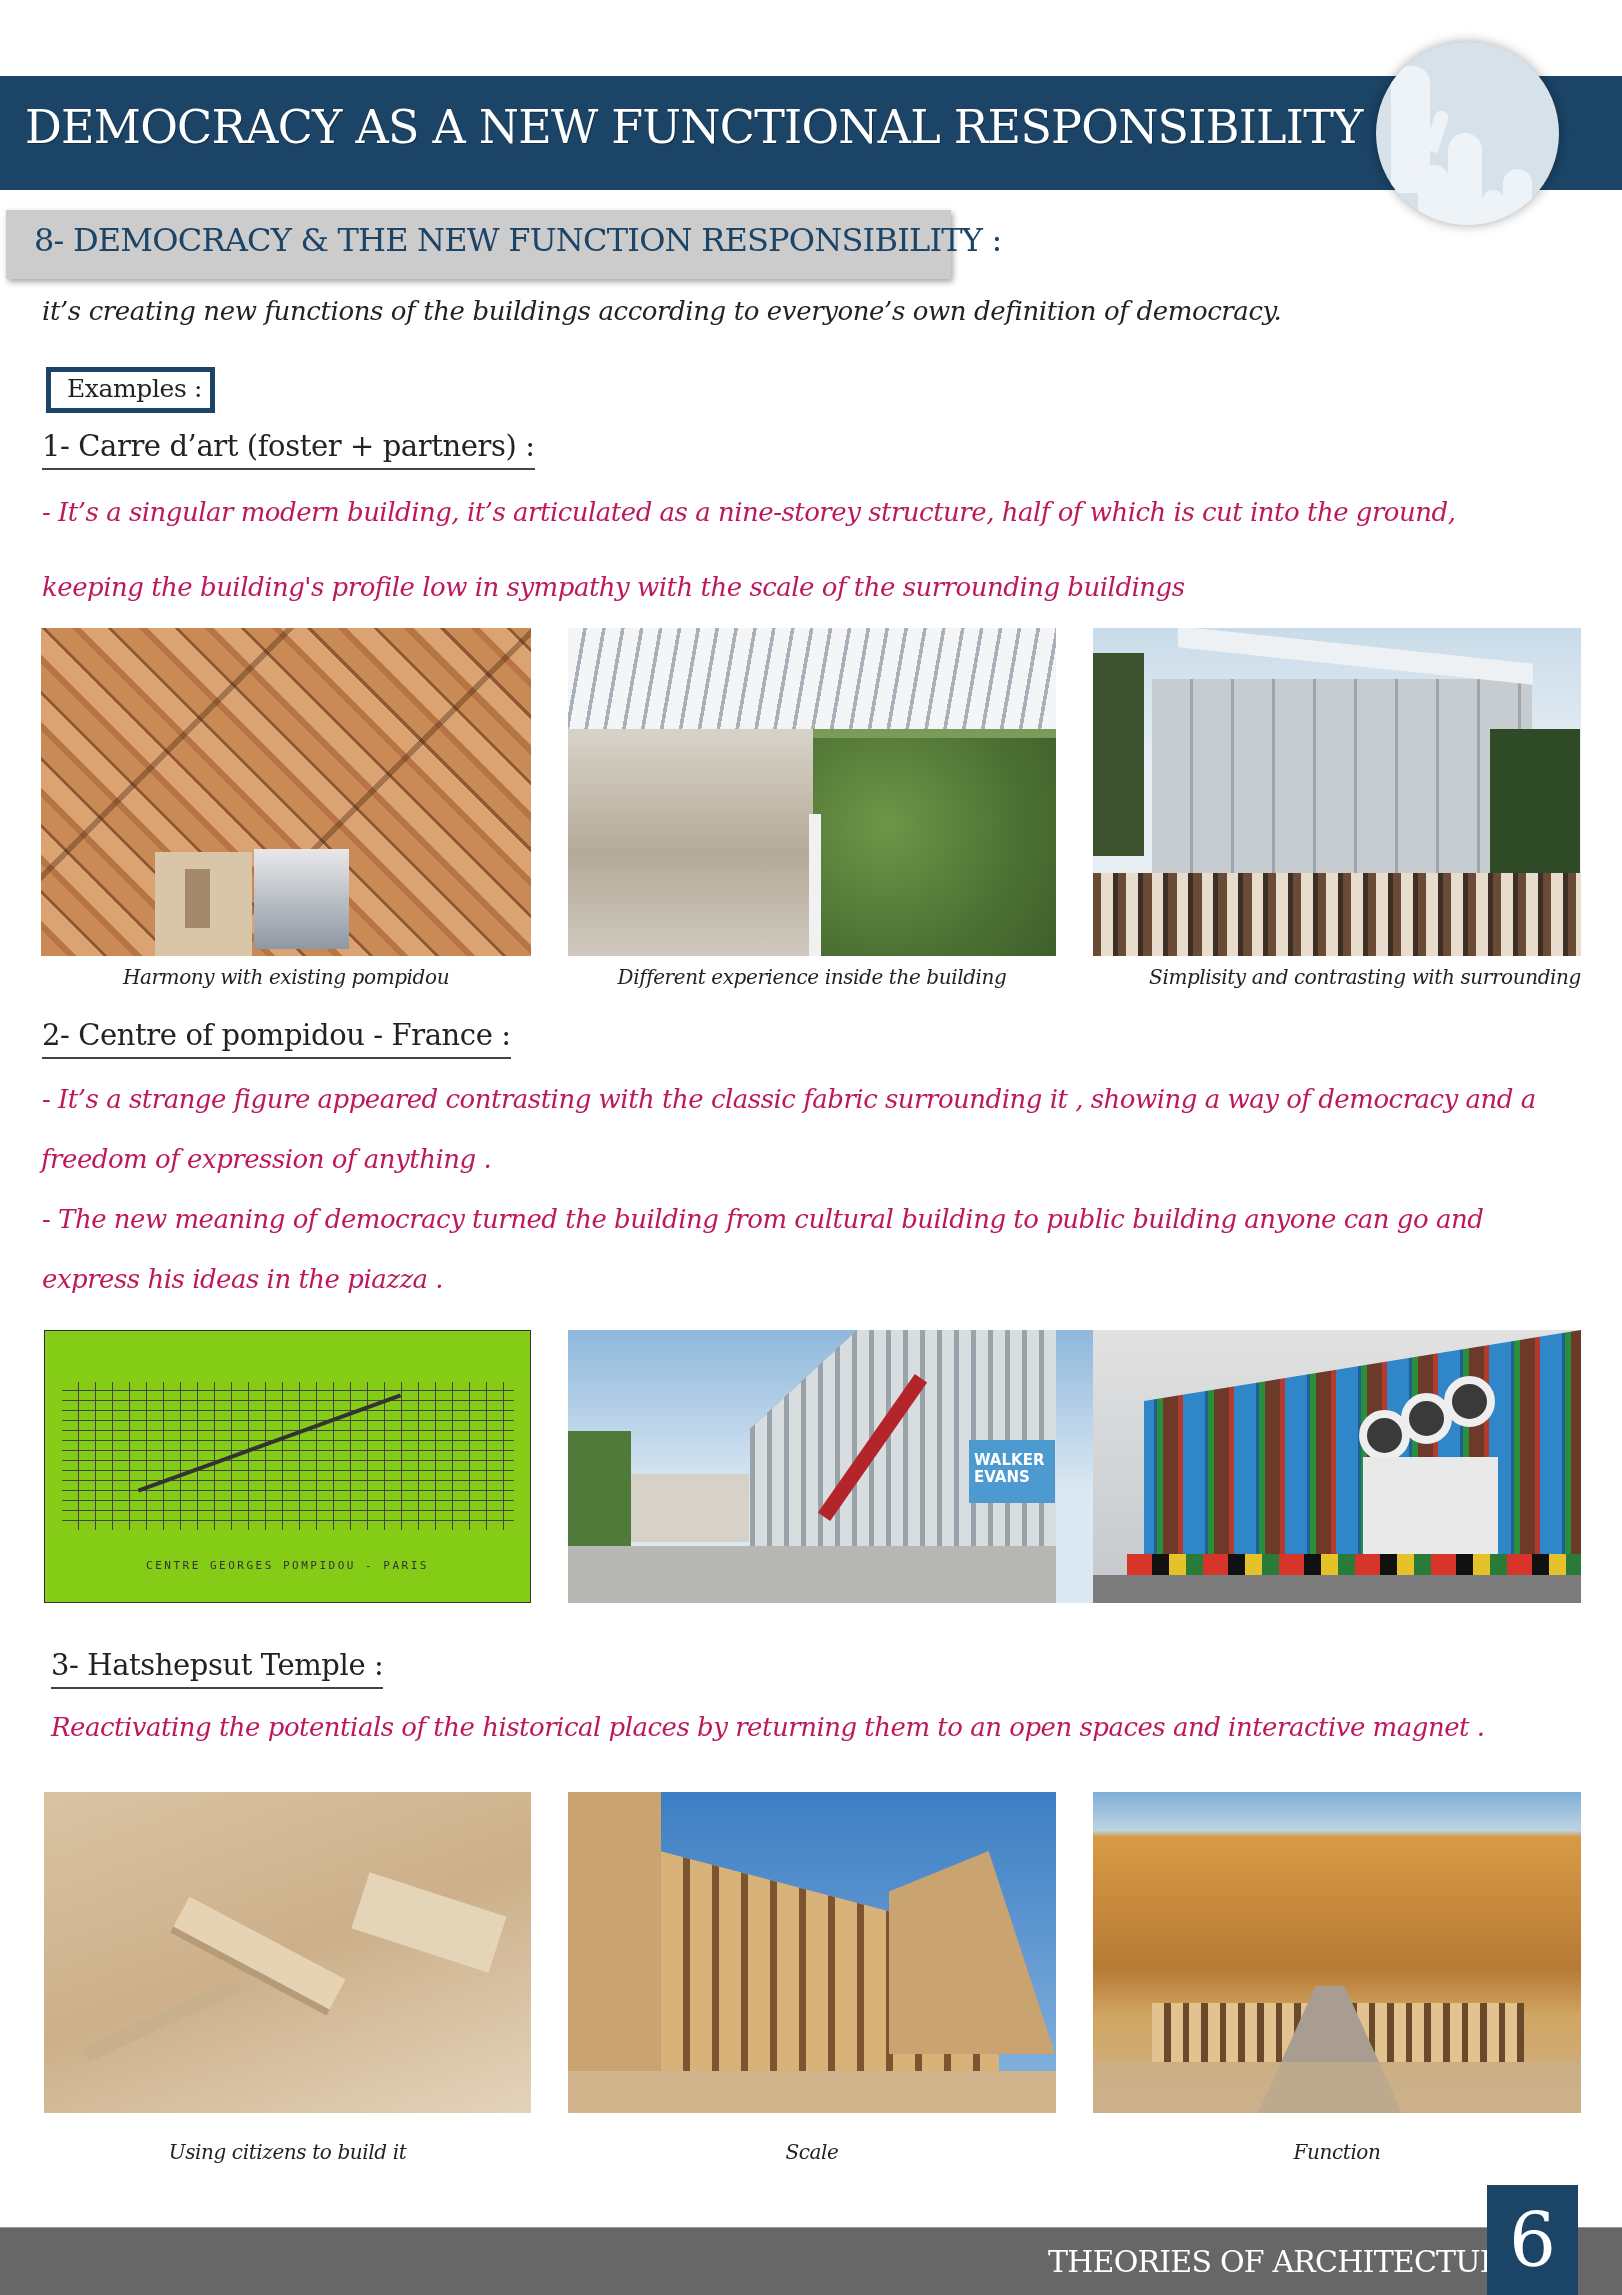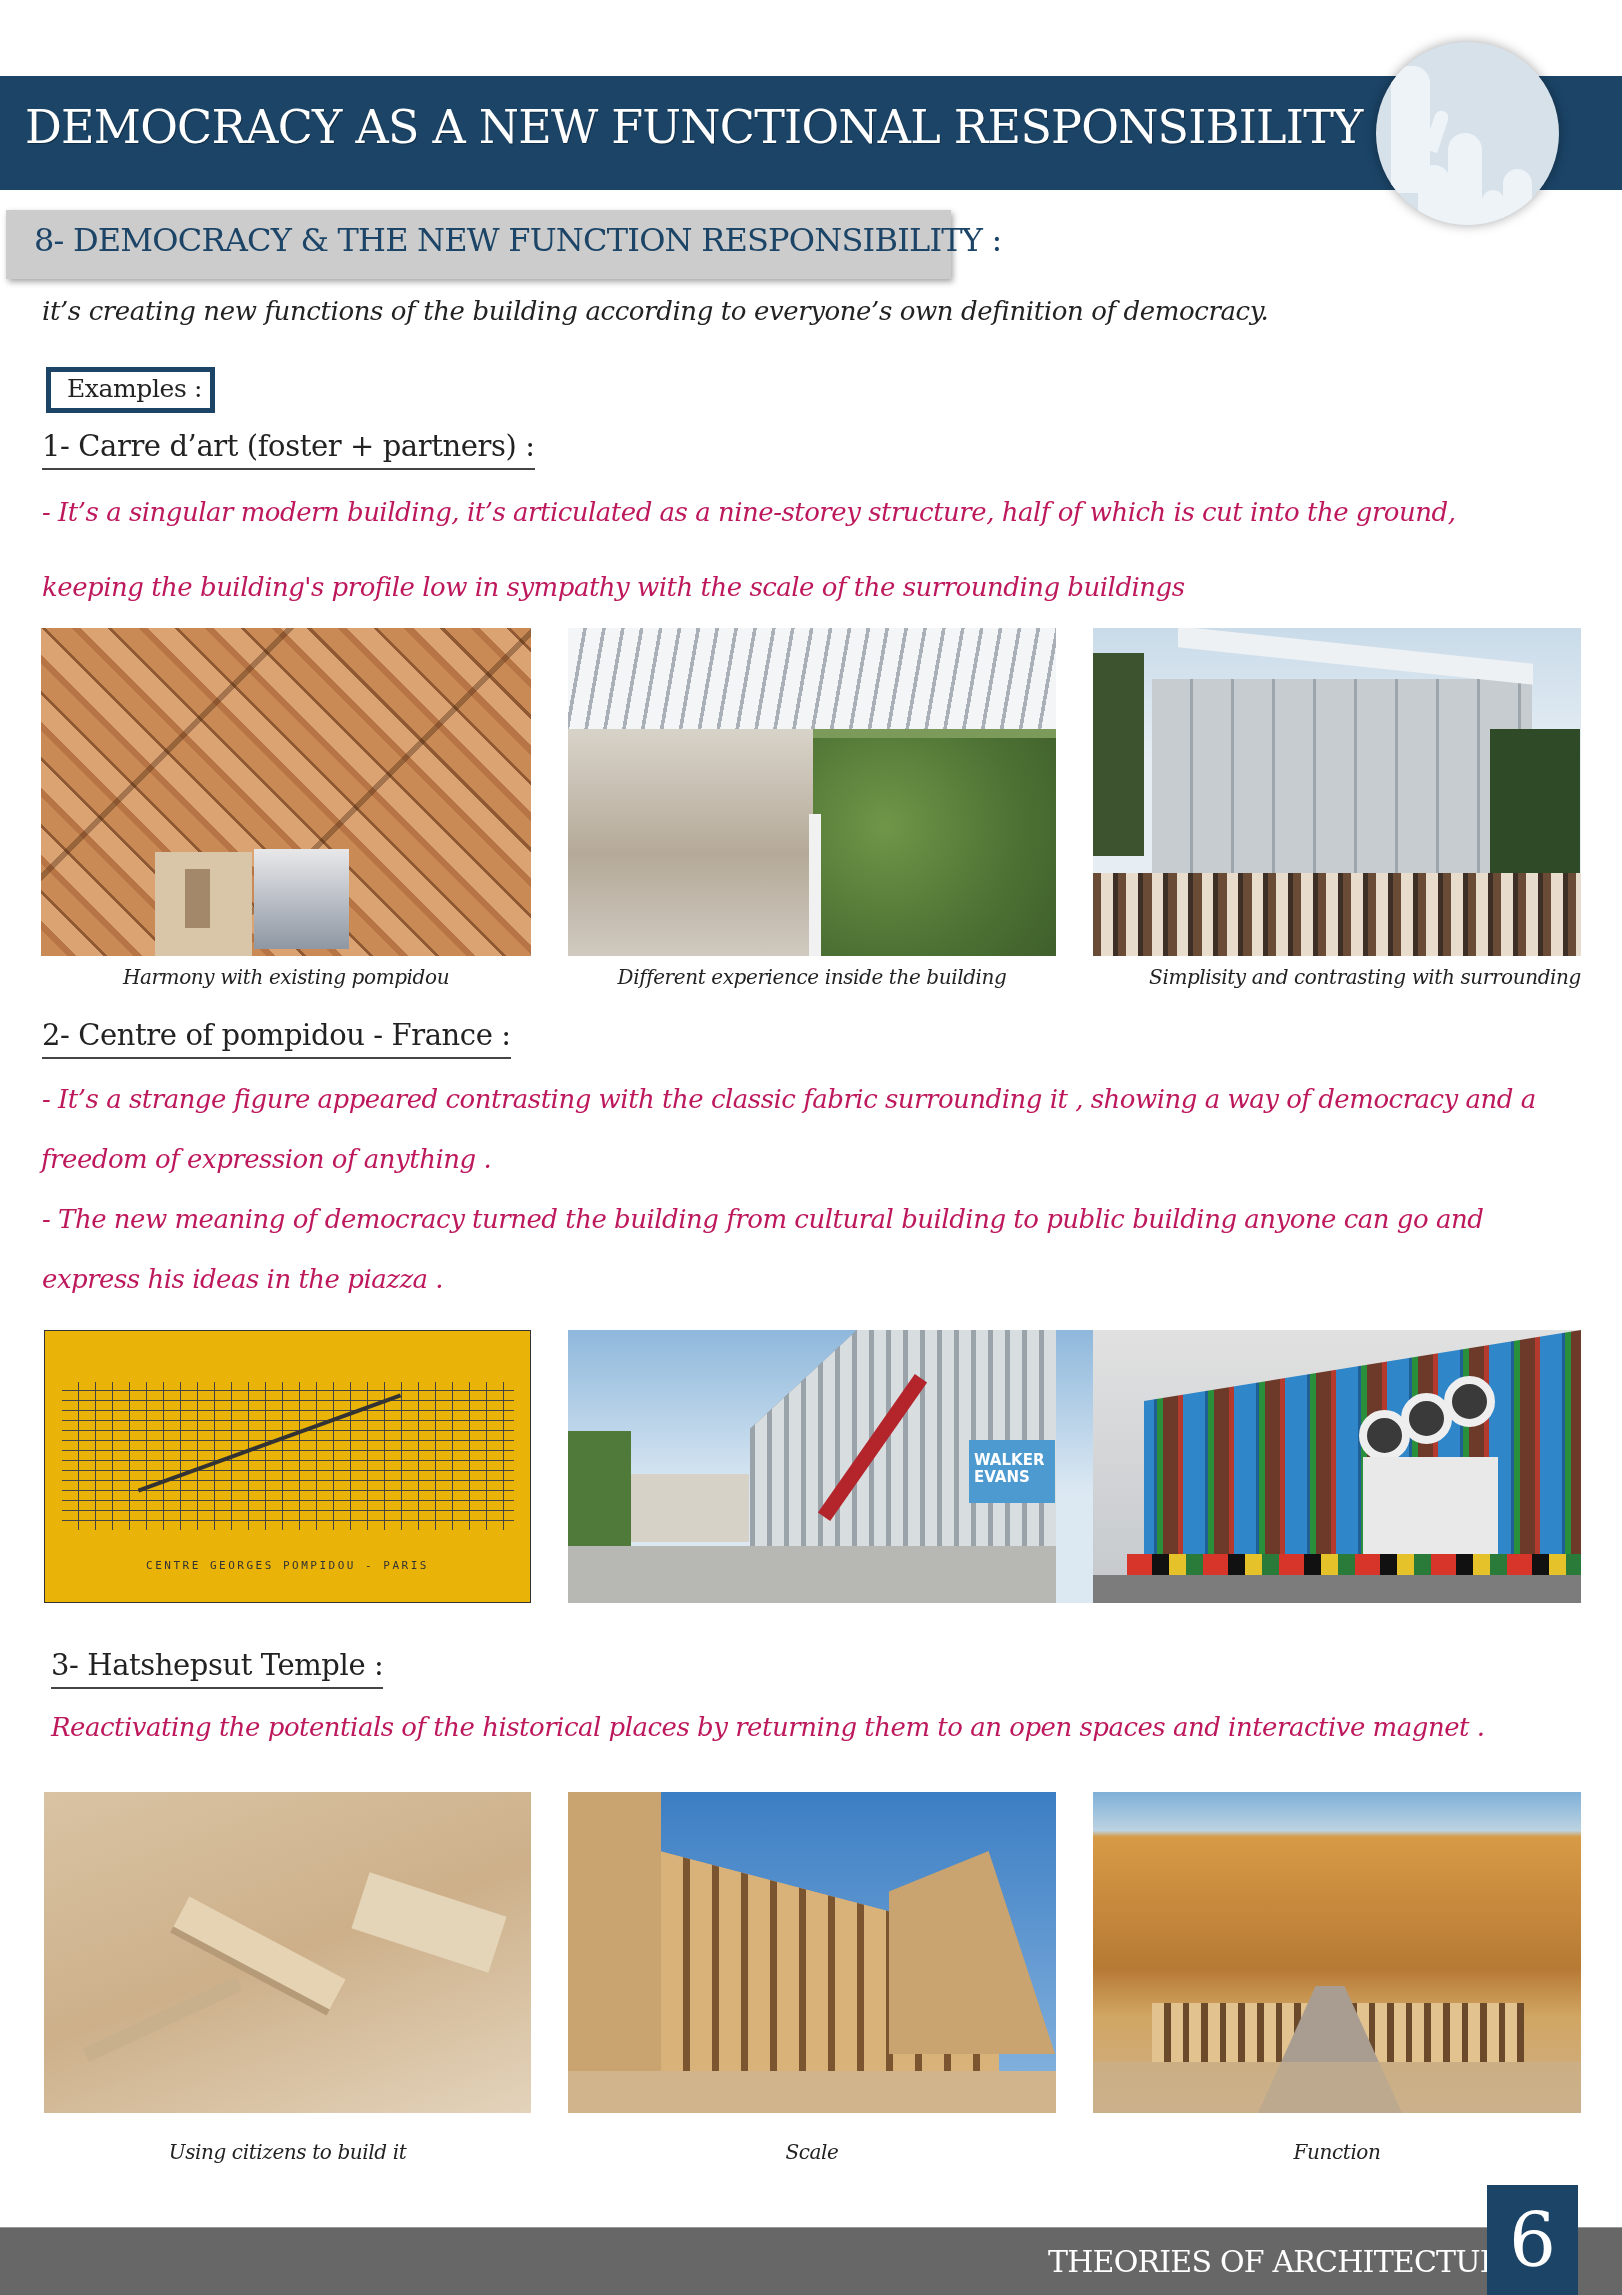--- a/index.html
+++ b/index.html
@@ -44,21 +44,21 @@
   <div class="hand" style="left:54px;top:68px;width:13.5px;height:42px;transform:rotate(18deg);"></div>
   <div class="hand" style="left:72px;top:91px;width:34px;height:101px;"></div>
   <div class="hand" style="left:42px;top:123px;width:32px;height:76px;"></div>
   <div class="hand" style="left:127px;top:127px;width:29px;height:68px;"></div>
   <div class="hand" style="left:106px;top:148px;width:22px;height:51px;"></div>
 </div>
 
 <div class="abs sub-box"></div>
 <div class="abs sub-title">8- DEMOCRACY &amp; THE NEW FUNCTION RESPONSIBILITY :</div>
 
-<div class="abs intro">it’s creating new functions of the building according to everyone’s own definition of democracy.</div>
+<div class="abs intro">it’s creating new functions of the buildings according to everyone’s own definition of democracy.</div>
 
 <div class="abs examples-box">
   <div class="examples-inner">Examples :</div>
 </div>
 
 <div class="abs heading" style="left:42px;top:429px;">1- Carre d’art (foster + partners) :</div>
 <div class="abs para" style="left:42px;top:497px;">- It’s a singular modern building, it’s articulated as a nine-storey structure, half of which is cut into the ground,</div>
 <div class="abs para" style="left:42px;top:556px;margin-top:16px;">keeping the building's profile low in sympathy with the scale of the surrounding buildings</div>
 
 <div class="photo" style="left:41px;top:628px;width:490px;height:328px;background:
@@ -86,21 +86,21 @@
   <div style="position:absolute;left:0;top:245px;width:488px;height:83px;background:repeating-linear-gradient(90deg,#6a4b36 0 8.5px,#e8dccd 8.5px 20px,#3d2f26 20px 25px);"></div>
 </div>
 <div class="caption" style="left:1093px;top:965px;width:488px;text-align:right;">Simplisity and contrasting with surrounding</div>
 
 <div class="abs heading" style="left:42px;top:1018px;">2- Centre of pompidou - France :</div>
 <div class="abs para" style="left:42px;top:1084px;">- It’s a strange figure appeared contrasting with the classic fabric surrounding it , showing a way of democracy and a</div>
 <div class="abs para" style="left:41px;top:1144px;">freedom of expression of anything .</div>
 <div class="abs para" style="left:42px;top:1204px;">- The new meaning of democracy turned the building from cultural building to public building anyone can go and</div>
 <div class="abs para" style="left:42px;top:1264px;">express his ideas in the piazza .</div>
 
-<div class="photo" style="left:44px;top:1330px;width:487px;height:273px;background:#eab308;border:1.7px solid #333;">
+<div class="photo" style="left:44px;top:1330px;width:487px;height:273px;background:#84cc16;border:1.7px solid #333;">
   <div style="position:absolute;left:17px;top:51px;width:452px;height:148px;background:repeating-linear-gradient(90deg,transparent 0 7.6px,#444 7.6px 8.5px),repeating-linear-gradient(0deg,transparent 0 9.3px,#444 9.3px 10px);"></div>
   <div style="position:absolute;left:85px;top:110px;width:279px;height:4.2px;background:#333;transform:rotate(-20deg);"></div>
   <div style="position:absolute;left:0;top:228px;width:100%;text-align:center;font-family:'DejaVu Sans Mono',monospace;font-size:11px;letter-spacing:2.5px;color:#333;">CENTRE GEORGES POMPIDOU - PARIS</div>
 </div>
 
 <div class="photo" style="left:568px;top:1330px;width:586px;height:273px;background:linear-gradient(#8fb8dc,#dce9f3 60%);">
   <div style="position:absolute;left:0;top:101px;width:63px;height:118px;background:#4f7a3a;"></div>
   <div style="position:absolute;left:63px;top:144px;width:118px;height:68px;background:#d7d2c8;"></div>
   <div style="position:absolute;left:182px;top:0;width:306px;height:220px;background:repeating-linear-gradient(90deg,#9aa3aa 0 5px,#d8dde0 5px 17px),#7f8891;clip-path:polygon(35% 0,100% 0,100% 100%,0 100%,0 45%);"></div>
   <div style="position:absolute;left:220px;top:110px;width:169px;height:15px;background:#b3252a;transform:rotate(-55deg);"></div>

